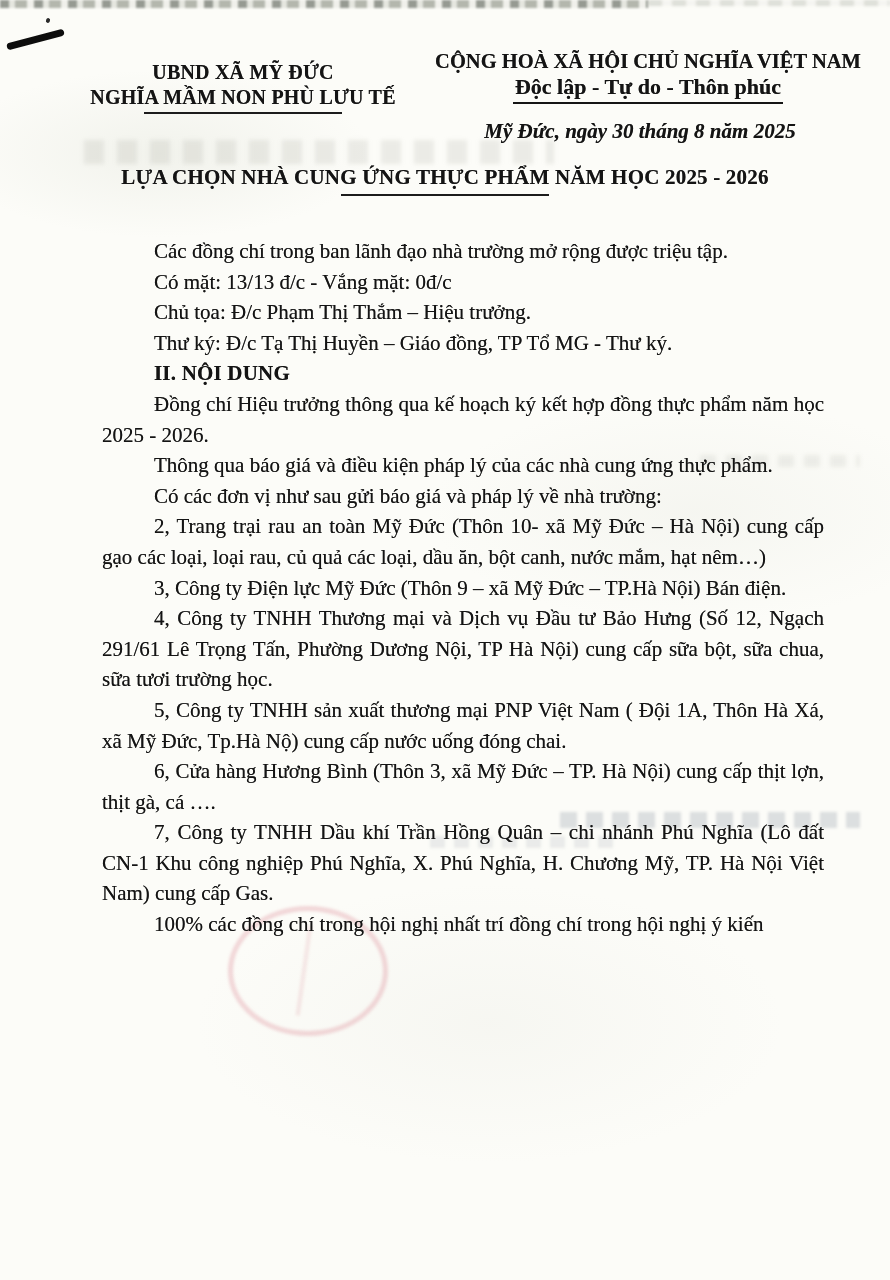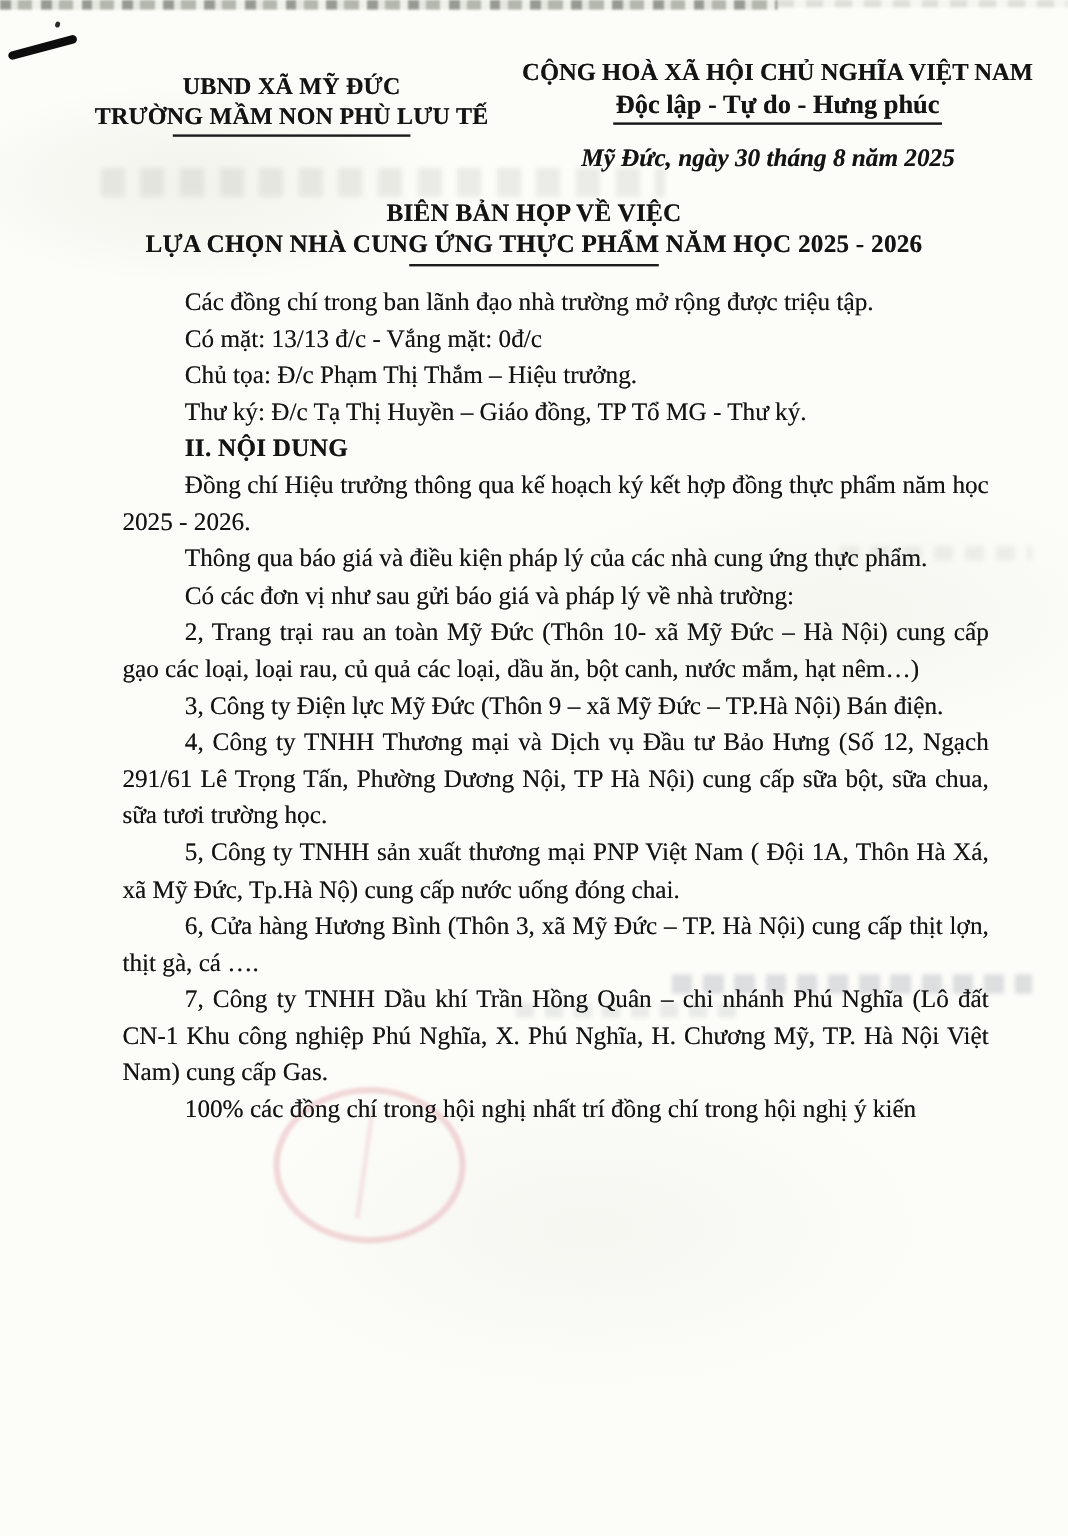--- a/index.html
+++ b/index.html
@@ -129,33 +129,32 @@
   <div class="ghost-patch-header"></div>
   <div class="ghost-row-3"></div>
   <div class="ghost-row-1"></div>
   <div class="ghost-row-2"></div>
   <div class="stamp-ghost">
     <div class="stamp-ghost-inner"></div>
   </div>
 
   <div class="header-left txt">
     <div>UBND XÃ MỸ ĐỨC</div>
-    <div>TRƯỜNG MẦM NON PHÙ LƯU TẾ</div>
+    <div>NGHĨA MẦM NON PHÙ LƯU TẾ</div>
     <div class="header-left-underline"></div>
   </div>
 
   <div class="header-right txt">
     <div>CỘNG HOÀ XÃ HỘI CHỦ NGHĨA VIỆT NAM</div>
-    <div><span class="motto">Độc lập - Tự do - Hưng phúc</span></div>
+    <div><span class="motto">Độc lập - Tự do - Thôn phúc</span></div>
   </div>
 
   <div class="dateline txt">Mỹ Đức, ngày  30 tháng 8  năm 2025</div>
 
   <div class="title-block txt">
-    <div>BIÊN BẢN HỌP VỀ VIỆC</div>
     <div>LỰA CHỌN NHÀ CUNG ỨNG THỰC PHẨM NĂM HỌC 2025 - 2026</div>
     <div class="title-underline"></div>
   </div>
 
   <div class="body-block txt">
     <p class="para">Các đồng chí trong ban lãnh đạo nhà trường mở rộng được triệu tập.</p>
     <p class="para">Có mặt: 13/13 đ/c -  Vắng mặt: 0đ/c</p>
     <p class="para">Chủ tọa: Đ/c Phạm Thị Thắm – Hiệu trưởng.</p>
     <p class="para">Thư ký:  Đ/c Tạ Thị Huyền – Giáo đồng, TP Tổ MG - Thư ký.</p>
     <p class="heading">II.  NỘI DUNG</p>

